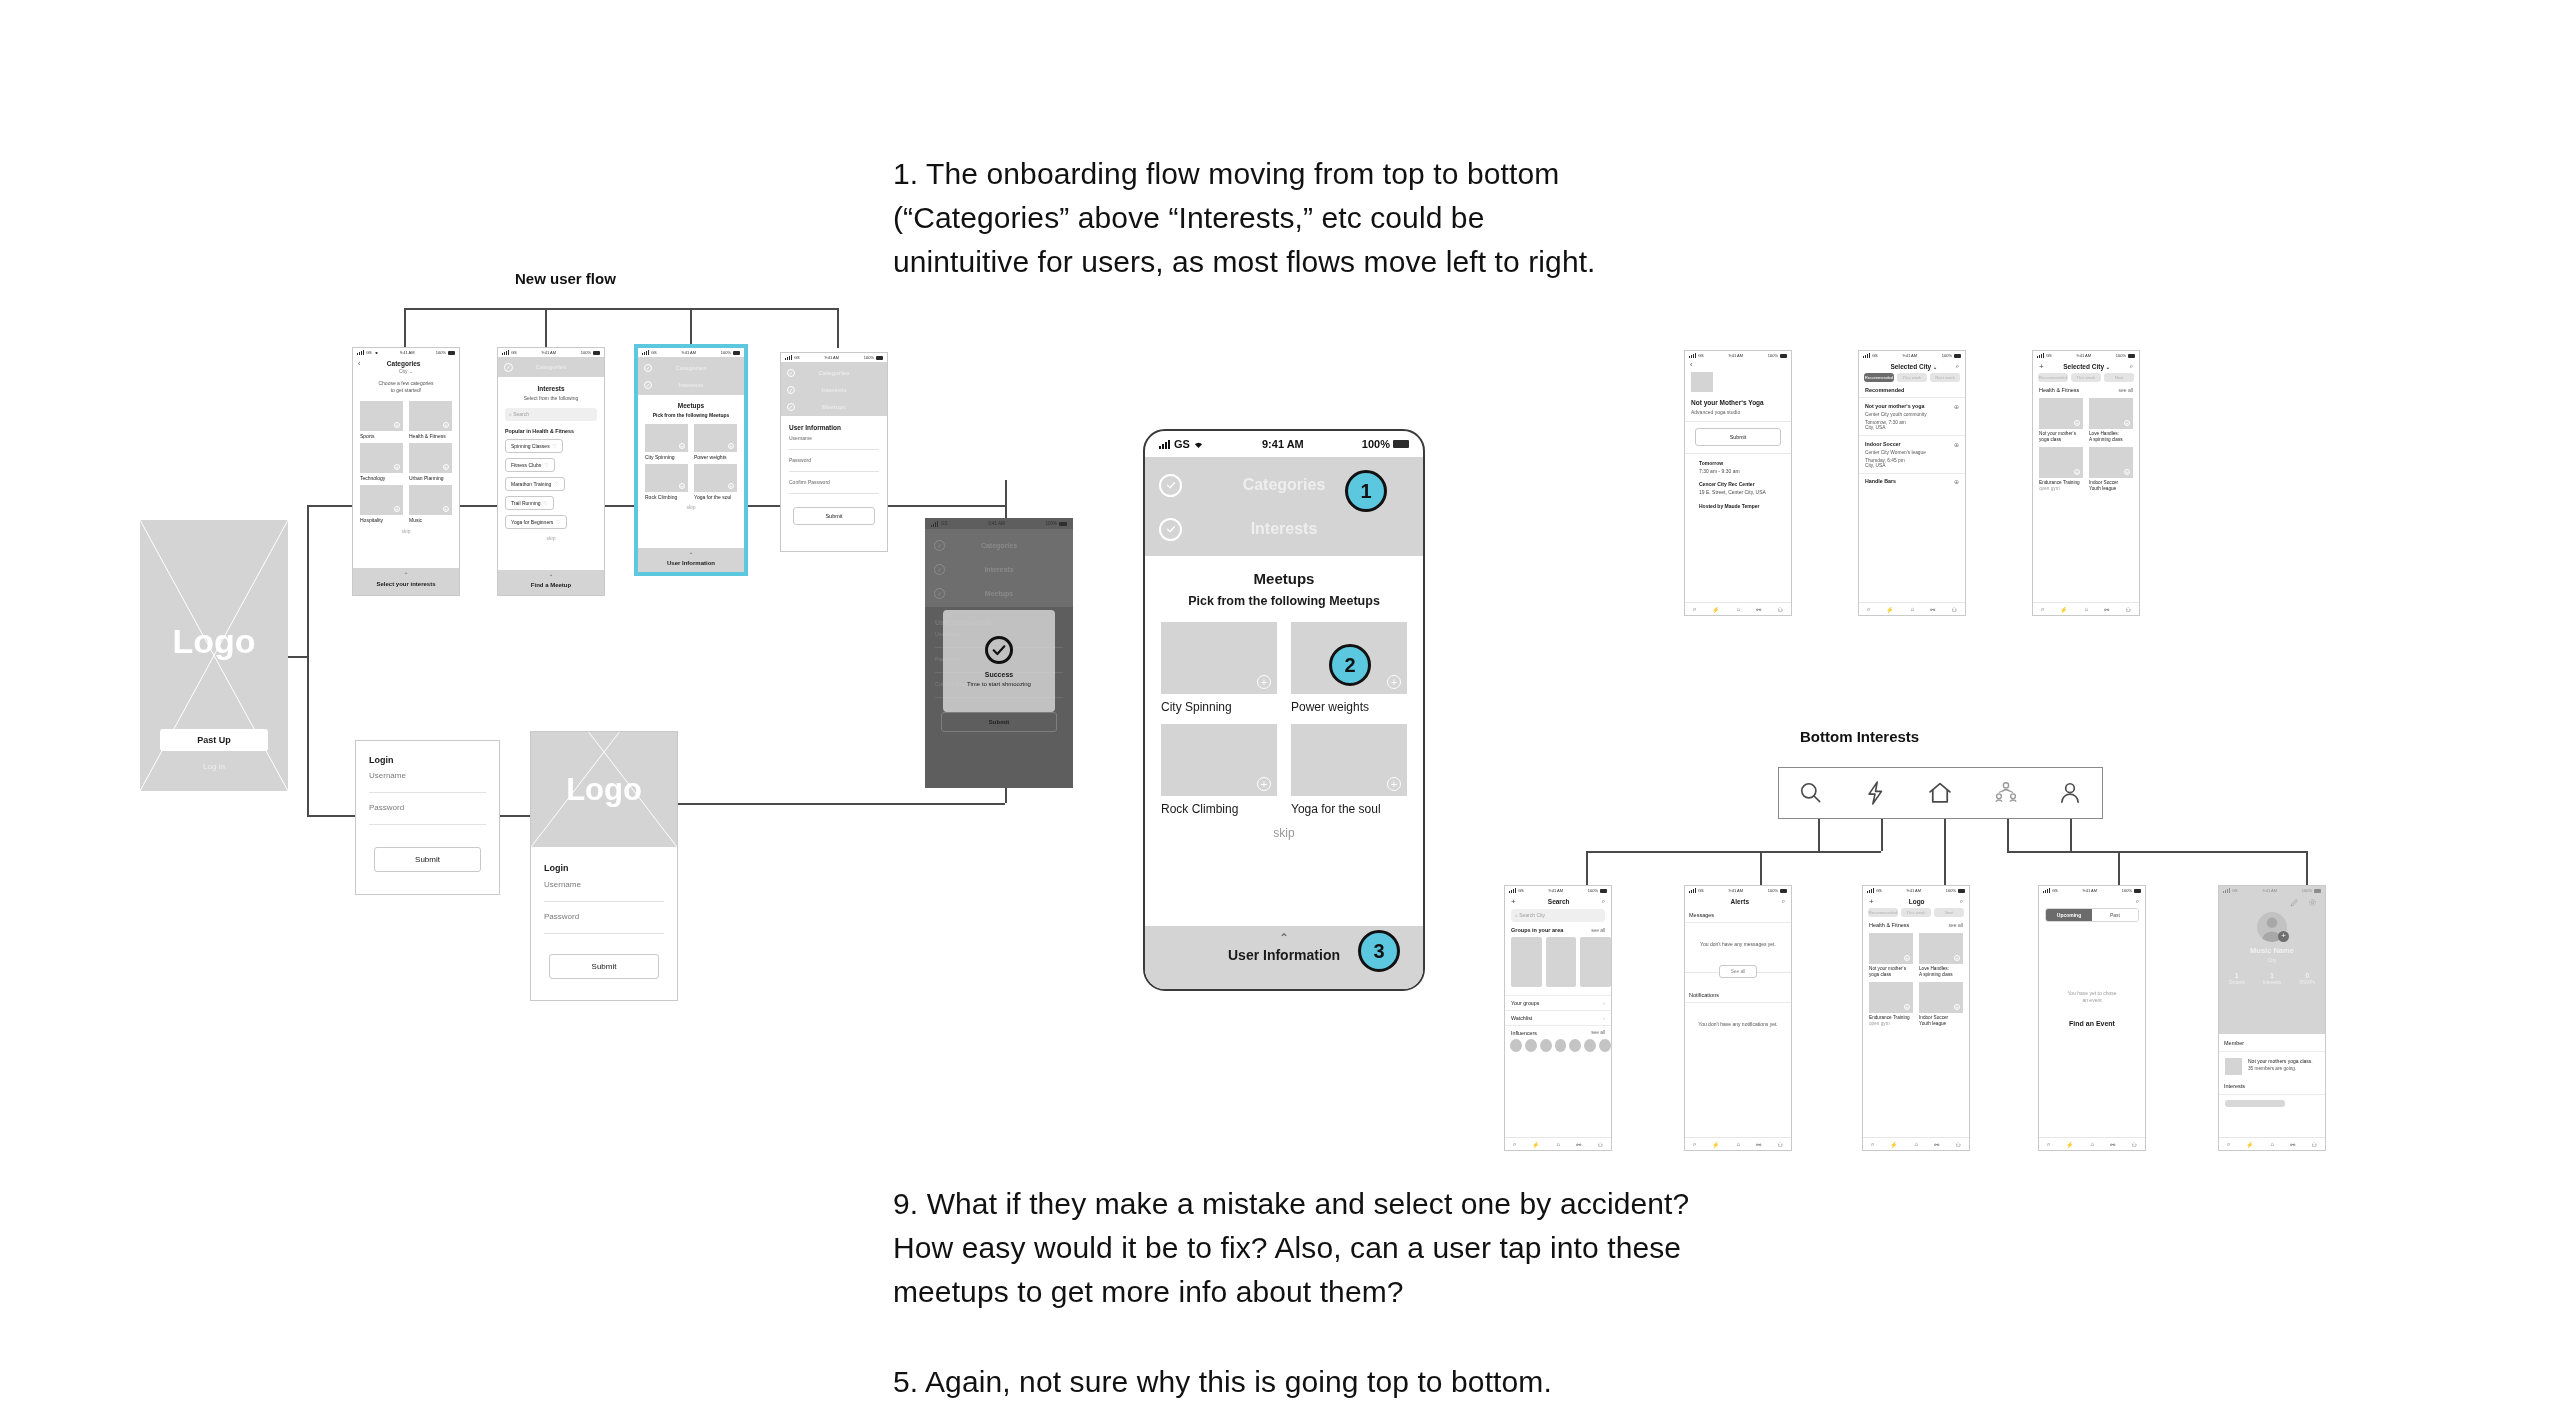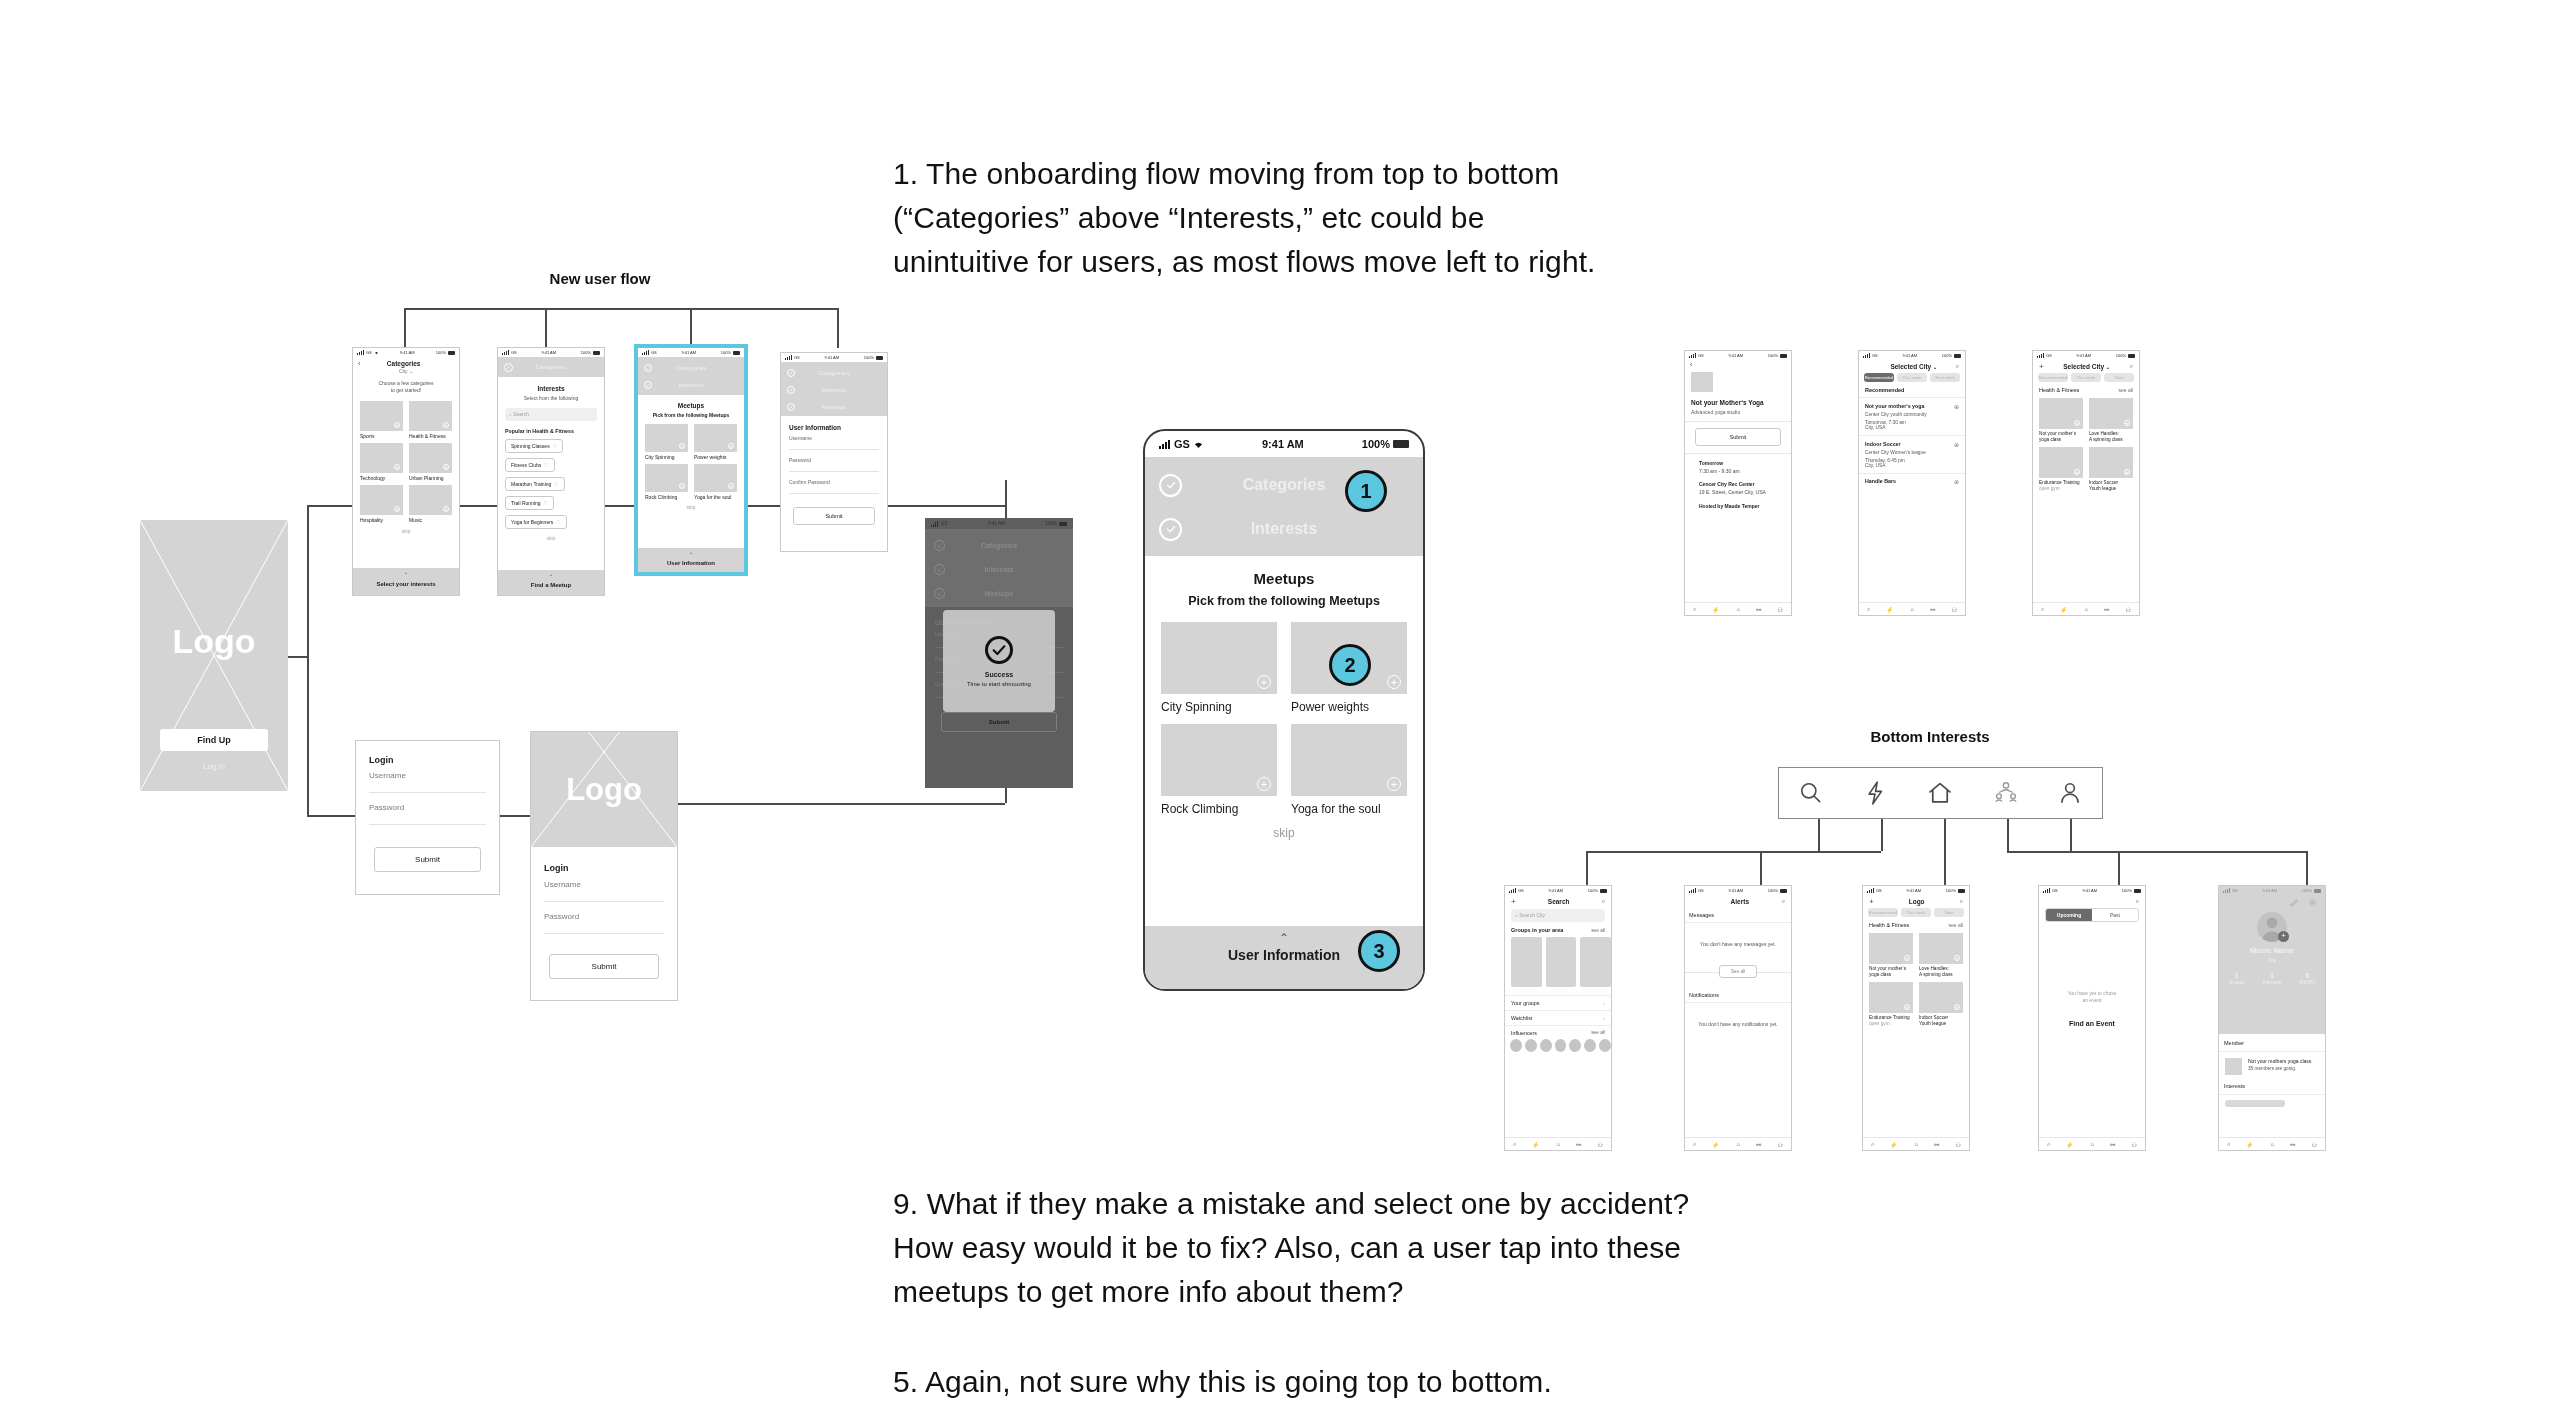--- a/index.html
+++ b/index.html
@@ -17,21 +17,21 @@
   
   .annot {
     font-size:30px;
     line-height:44px;
     color:#111;
     letter-spacing:.1px;
     white-space:pre-line;
   }
 
   
-  .flow-title { font-size:15px; font-weight:bold; color:#111; text-align:center; }
+  .flow-title { font-size:15px; font-weight:bold; color:#111; }
 
   
   .ln { position:absolute; background:#4a4a4a; }
   .lnh { height:1.5px; }
   .lnv { width:1.5px; }
 
   
   .phone {
     position:absolute;
     background:#fff;
@@ -145,21 +145,21 @@
 </div>
 
 <div class="phone" style="left:140px; top:520px; width:148px; height:271px; border:none;">
   <div class="logoBox" style="position:absolute; inset:0;">
     <svg width="148" height="271" style="position:absolute; left:0; top:0;">
       <line x1="0" y1="0" x2="148" y2="271" stroke="#ffffff" stroke-width="1"></line>
       <line x1="148" y1="0" x2="0" y2="271" stroke="#ffffff" stroke-width="1"></line>
     </svg>
     <div class="logoWord" style="font-size:34px; margin-bottom:28px;">Logo</div>
   </div>
-  <div class="btnSolidWhite" style="position:absolute; left:20px; right:20px; bottom:40px; font-size:9px; padding:6px 0;">Find Up</div>
+  <div class="btnSolidWhite" style="position:absolute; left:20px; right:20px; bottom:40px; font-size:9px; padding:6px 0;">Past Up</div>
   <div style="position:absolute; left:0; right:0; bottom:20px; text-align:center; font-size:8px; color:#efefef;">Log in</div>
 </div>
 
 <div class="phone" style="left:355px; top:740px; width:145px; height:155px;">
   <div class="bold" style="font-size:9px; margin:14px 0 0 13px;">Login</div>
   <div class="fieldline" style="margin:6px 13px 0 13px; padding-bottom:12px; font-size:8px; color:#7b7b7b;">Username</div>
   <div class="fieldline" style="margin:10px 13px 0 13px; padding-bottom:12px; font-size:8px; color:#7b7b7b;">Password</div>
   <div class="btnOutline" style="margin:22px 18px 0 18px; font-size:8px; padding:7px 0;">Submit</div>
 </div>
 

